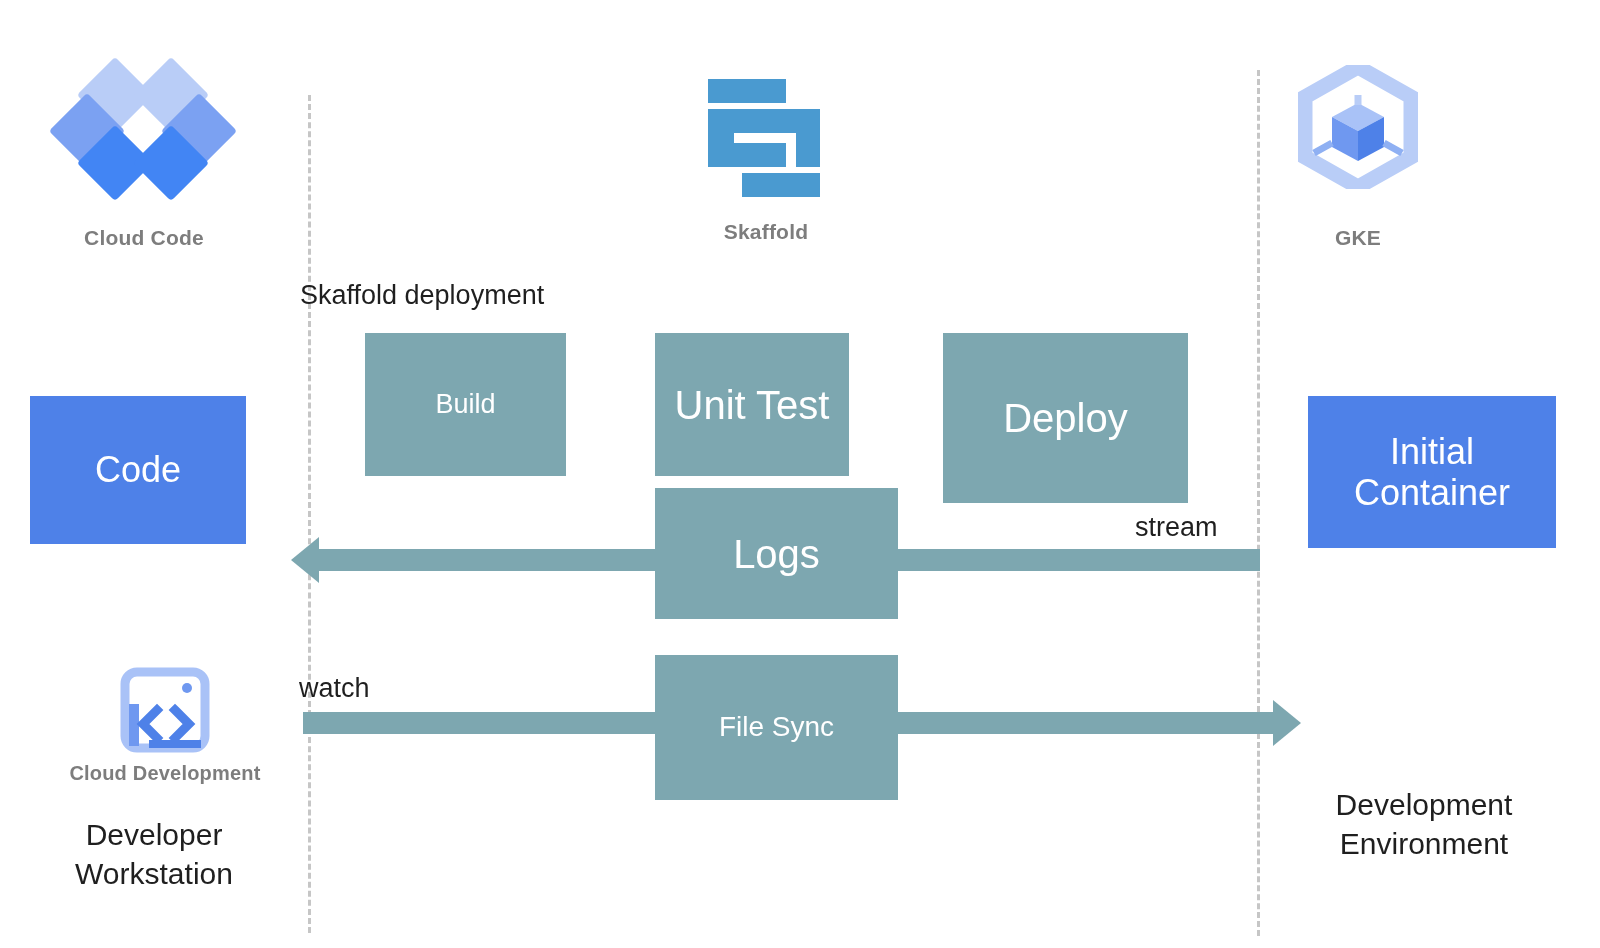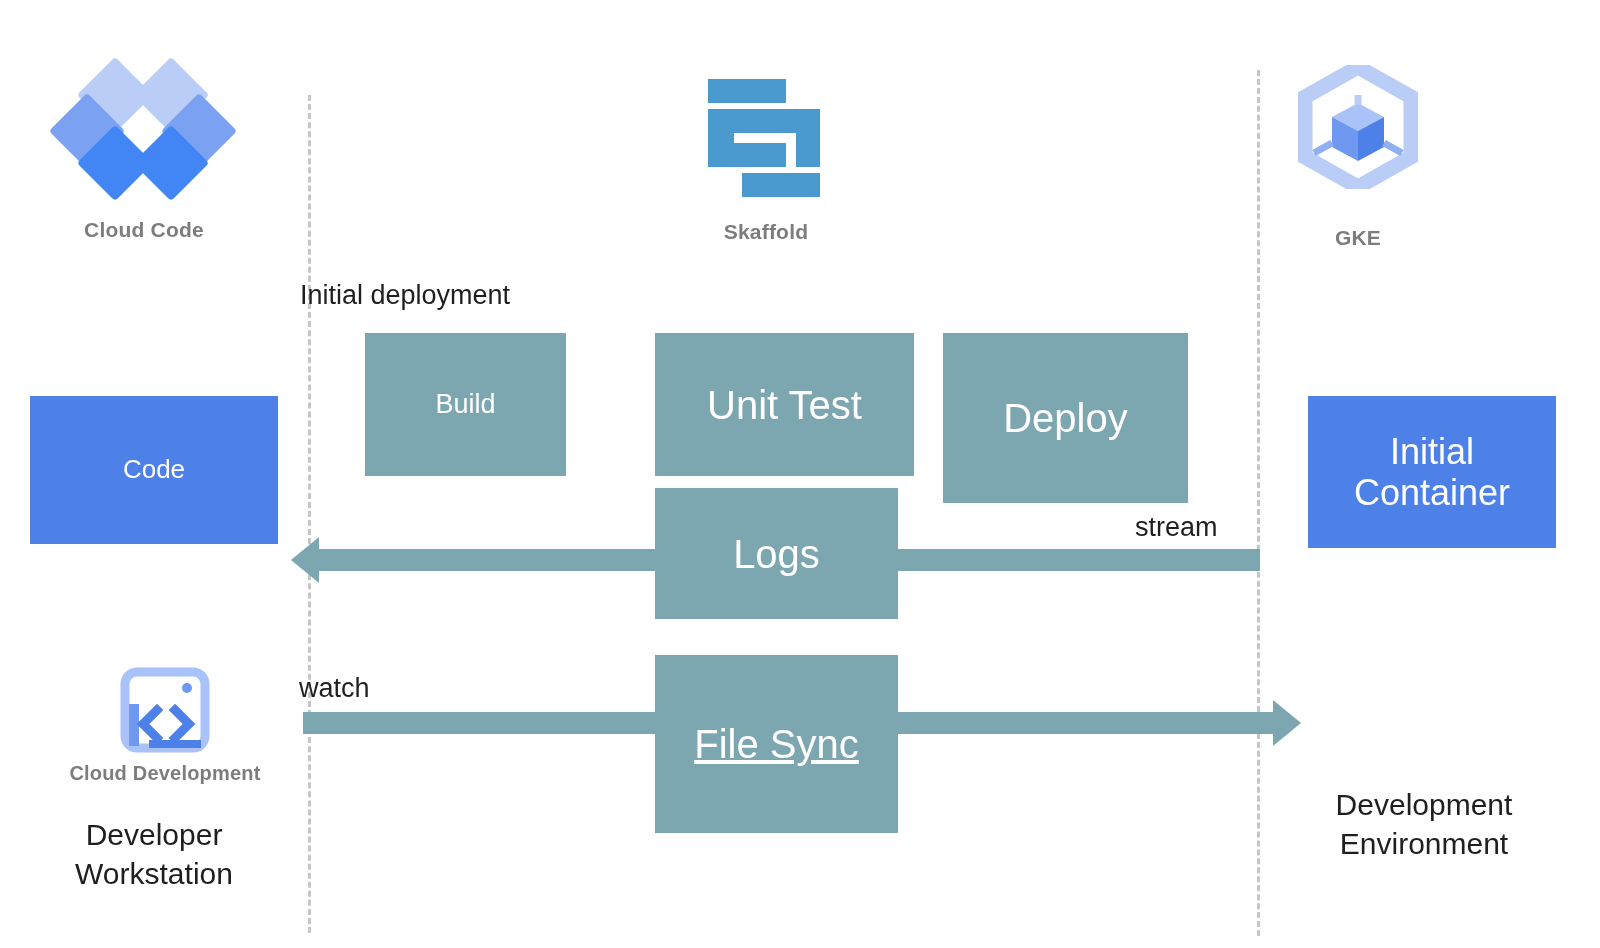--- a/index.html
+++ b/index.html
@@ -38,21 +38,21 @@
     color: #7d7d7d;
     letter-spacing: .2px;
     white-space: nowrap;
   }
 
   #cloud-code-block { left: 34px; top: 68px; width: 220px; }
   #skaffold-block   { left: 656px; top: 62px; width: 220px; }
   #gke-block        { left: 1258px; top: 62px; width: 200px; }
 
   .logo-art { height: 130px; display: flex; align-items: center; justify-content: center; }
-  #cloud-code-block .logo-caption { margin-top: 20px; }
+  #cloud-code-block .logo-caption { margin-top: 28px; }
   #skaffold-block   .logo-caption { margin-top: 28px; }
   #gke-block        .logo-caption { margin-top: 34px; }
 
   
   #cloud-workstation-block {
     position: absolute;
     left: 40px; top: 664px; width: 250px;
     text-align: center;
   }
   #cloud-workstation-block .logo-caption { font-size: 20px; margin-top: 6px; }
@@ -64,32 +64,32 @@
     align-items: center;
     justify-content: center;
     text-align: center;
     color: #ffffff;
     line-height: 1.15;
   }
   .box-blue  { background: #4e81e8; }
   .box-teal  { background: #7da7b0; }
 
   #box-code {
-    left: 30px; top: 396px; width: 248px; height: 148px;
-    font-size: 26px;
+    left: 30px; top: 396px; width: 216px; height: 148px;
+    font-size: 36px;
   }
   #box-running-container {
     left: 1308px; top: 396px; width: 248px; height: 152px;
     font-size: 36px;
   }
   #box-build     { left: 365px;  top: 333px; width: 201px; height: 143px; font-size: 27px; }
-  #box-unit-test { left: 655px;  top: 333px; width: 259px; height: 143px; font-size: 40px; justify-content: center; }
+  #box-unit-test { left: 655px;  top: 333px; width: 194px; height: 143px; font-size: 40px; justify-content: center; }
   #box-deploy    { left: 943px;  top: 333px; width: 245px; height: 170px; font-size: 40px; }
   #box-logs      { left: 655px;  top: 488px; width: 243px; height: 131px; font-size: 40px; }
-  #box-file-sync { left: 655px;  top: 655px; width: 243px; height: 178px; font-size: 40px; text-decoration: underline; }
+  #box-file-sync { left: 655px;  top: 655px; width: 243px; height: 145px; font-size: 28px; }
 
   
   .arrow-shaft {
     position: absolute;
     background: #7da7b0;
     height: 22px;
   }
   .arrow-head {
     position: absolute;
     width: 0; height: 0;
@@ -263,21 +263,21 @@
   </div>
 
   <div id="filesync-shaft-left" class="arrow-shaft"></div>
   <div id="filesync-shaft-right" class="arrow-shaft"></div>
   <div id="filesync-arrowhead" class="arrow-head arrow-head-right"></div>
 
   <div id="box-file-sync" class="box box-teal">
     <span>File Sync</span>
   </div>
 
-  <div id="label-initial-deployment" class="label">Initial deployment</div>
+  <div id="label-initial-deployment" class="label">Skaffold deployment</div>
   <div id="label-watch" class="label">watch</div>
   <div id="label-stream" class="label">stream</div>
 
   <div id="zone-developer-workstation" class="zone-label">
     <span>Developer</span><br>
     <span>Workstation</span>
   </div>
 
   <div id="zone-development-environment" class="zone-label">
     <span>Development</span><br>

